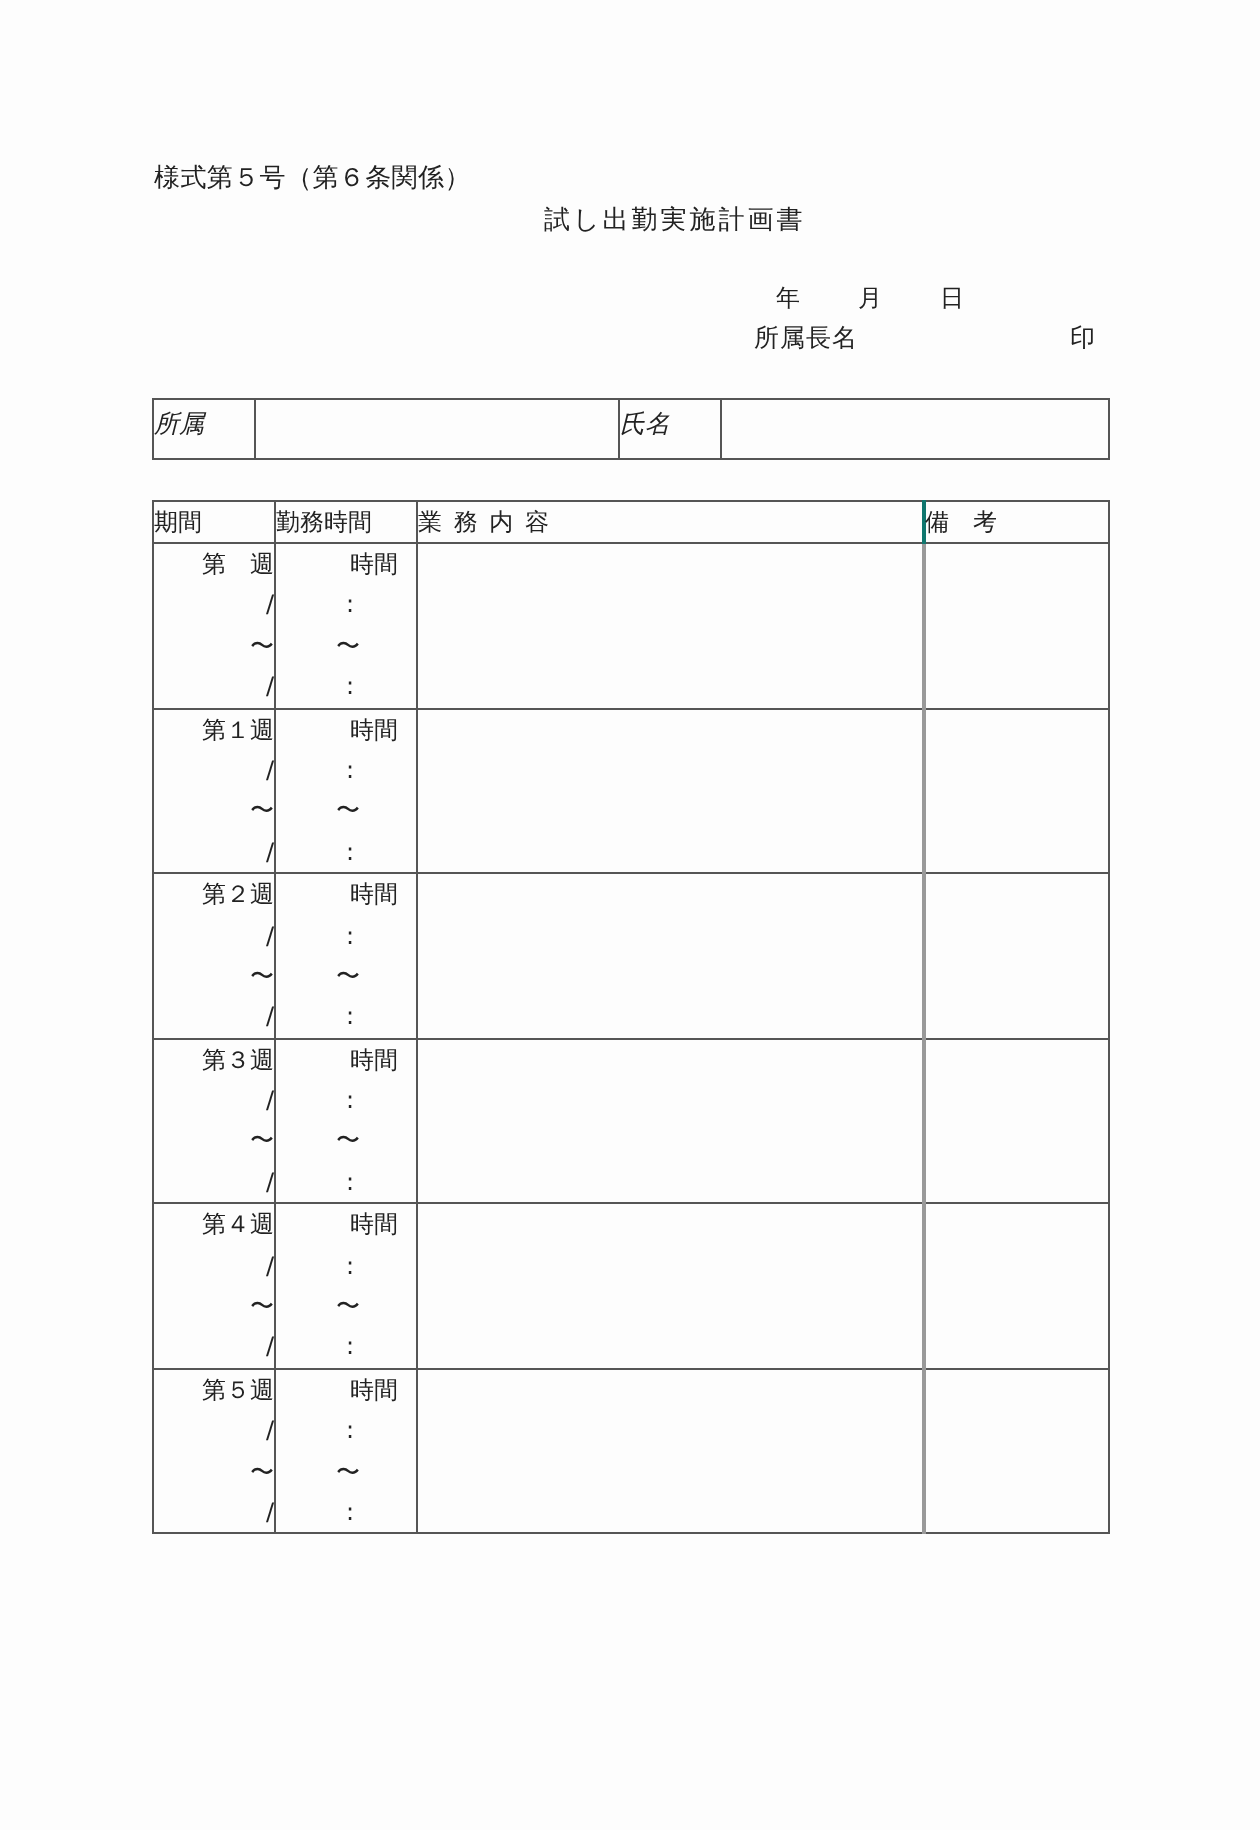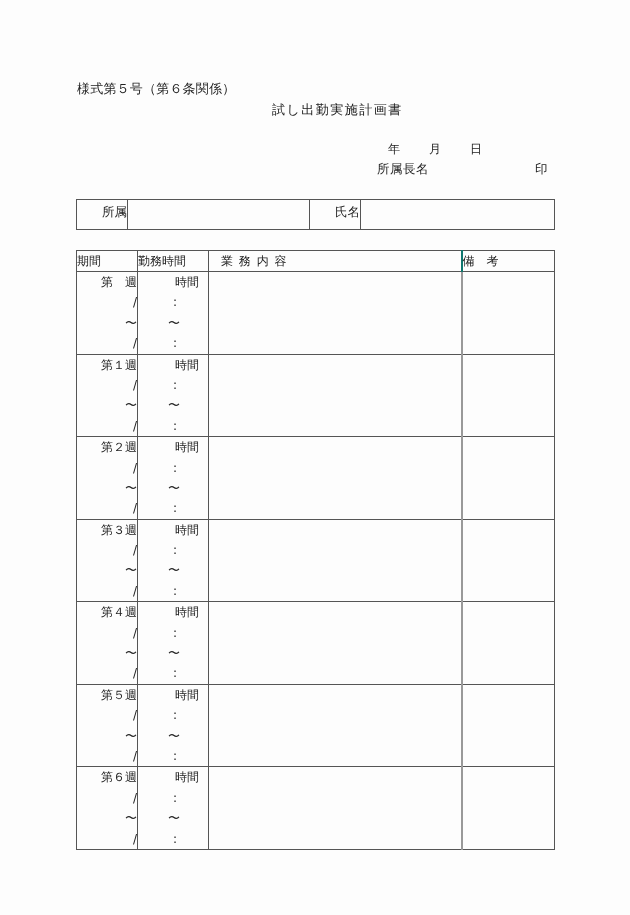--- a/index.html
+++ b/index.html
@@ -9,21 +9,21 @@
   }
   .abs { position:absolute; }
   .form-code { left:77px; top:80px; font-size:13px; letter-spacing:0.2px; white-space:nowrap; }
   .title { left:272px; top:101px; font-size:13px; letter-spacing:1.5px; white-space:nowrap; }
   .date-row { top:141px; font-size:12px; }
   .sig-row { top:161px; font-size:12.5px; }
 
   table { border-collapse:collapse; position:absolute; table-layout:fixed; }
   .info-table { left:76px; top:199px; width:478px; height:31px; }
   .info-table td { border:1px solid #555; font-size:12.5px; vertical-align:top; padding:4px 0 0 0; }
-  .info-table .lbl { text-align:right; }
+  .info-table .lbl { text-align:left;font-style:italic; }
 
   .plan-table { left:76px; top:250px; width:478px; }
   .plan-table th, .plan-table td { border:1px solid #555; padding:0; font-weight:normal; font-size:12px; }
   .plan-table th { height:20px; text-align:left; }
   .plan-table td.body { vertical-align:top; }
   .plan-table td.remarks { border-left:2px solid #999; }
   .plan-table th.remarks { border-left:2px solid #0f766e; }
   .cell-line { height:20.4px; line-height:20.4px; font-size:12px; white-space:nowrap; }
   .c { text-align:right; }
   .r { text-align:right; padding-right:9px; }
@@ -66,21 +66,21 @@
   <colgroup>
       <col style="width:61px">
       <col style="width:71px">
       <col style="width:253px">
       <col style="width:93px">
     </colgroup>
   <thead>
     <tr>
       <th>期間</th>
       <th>勤務時間</th>
-      <th style="letter-spacing:1px;padding-left:12px;">業 務 内 容</th>
+      <th style="letter-spacing:1px;">業 務 内 容</th>
       <th class="remarks">備　考</th>
     </tr>
   </thead>
   <tbody id="plan-body">
   <tr>
     <td class="body">
       <div class="cell-line c">第　週</div>
       <div class="cell-line c slash">/</div>
       <div class="cell-line c tilde">〜</div>
       <div class="cell-line c slash">/</div>
@@ -173,30 +173,14 @@
     <td class="body">
       <div class="cell-line hr">時間</div>
       <div class="cell-line r colon">:</div>
       <div class="cell-line r tilde tilde2">〜</div>
       <div class="cell-line r colon">:</div>
     </td>
     <td class="body"></td>
     <td class="body remarks"></td>
   </tr>
 
-  <tr>
-    <td class="body">
-      <div class="cell-line c">第６週</div>
-      <div class="cell-line c slash">/</div>
-      <div class="cell-line c tilde">〜</div>
-      <div class="cell-line c slash">/</div>
-    </td>
-    <td class="body">
-      <div class="cell-line hr">時間</div>
-      <div class="cell-line r colon">:</div>
-      <div class="cell-line r tilde tilde2">〜</div>
-      <div class="cell-line r colon">:</div>
-    </td>
-    <td class="body"></td>
-    <td class="body remarks"></td>
-  </tr>
 </tbody>
 </table>
 
 </body></html>

